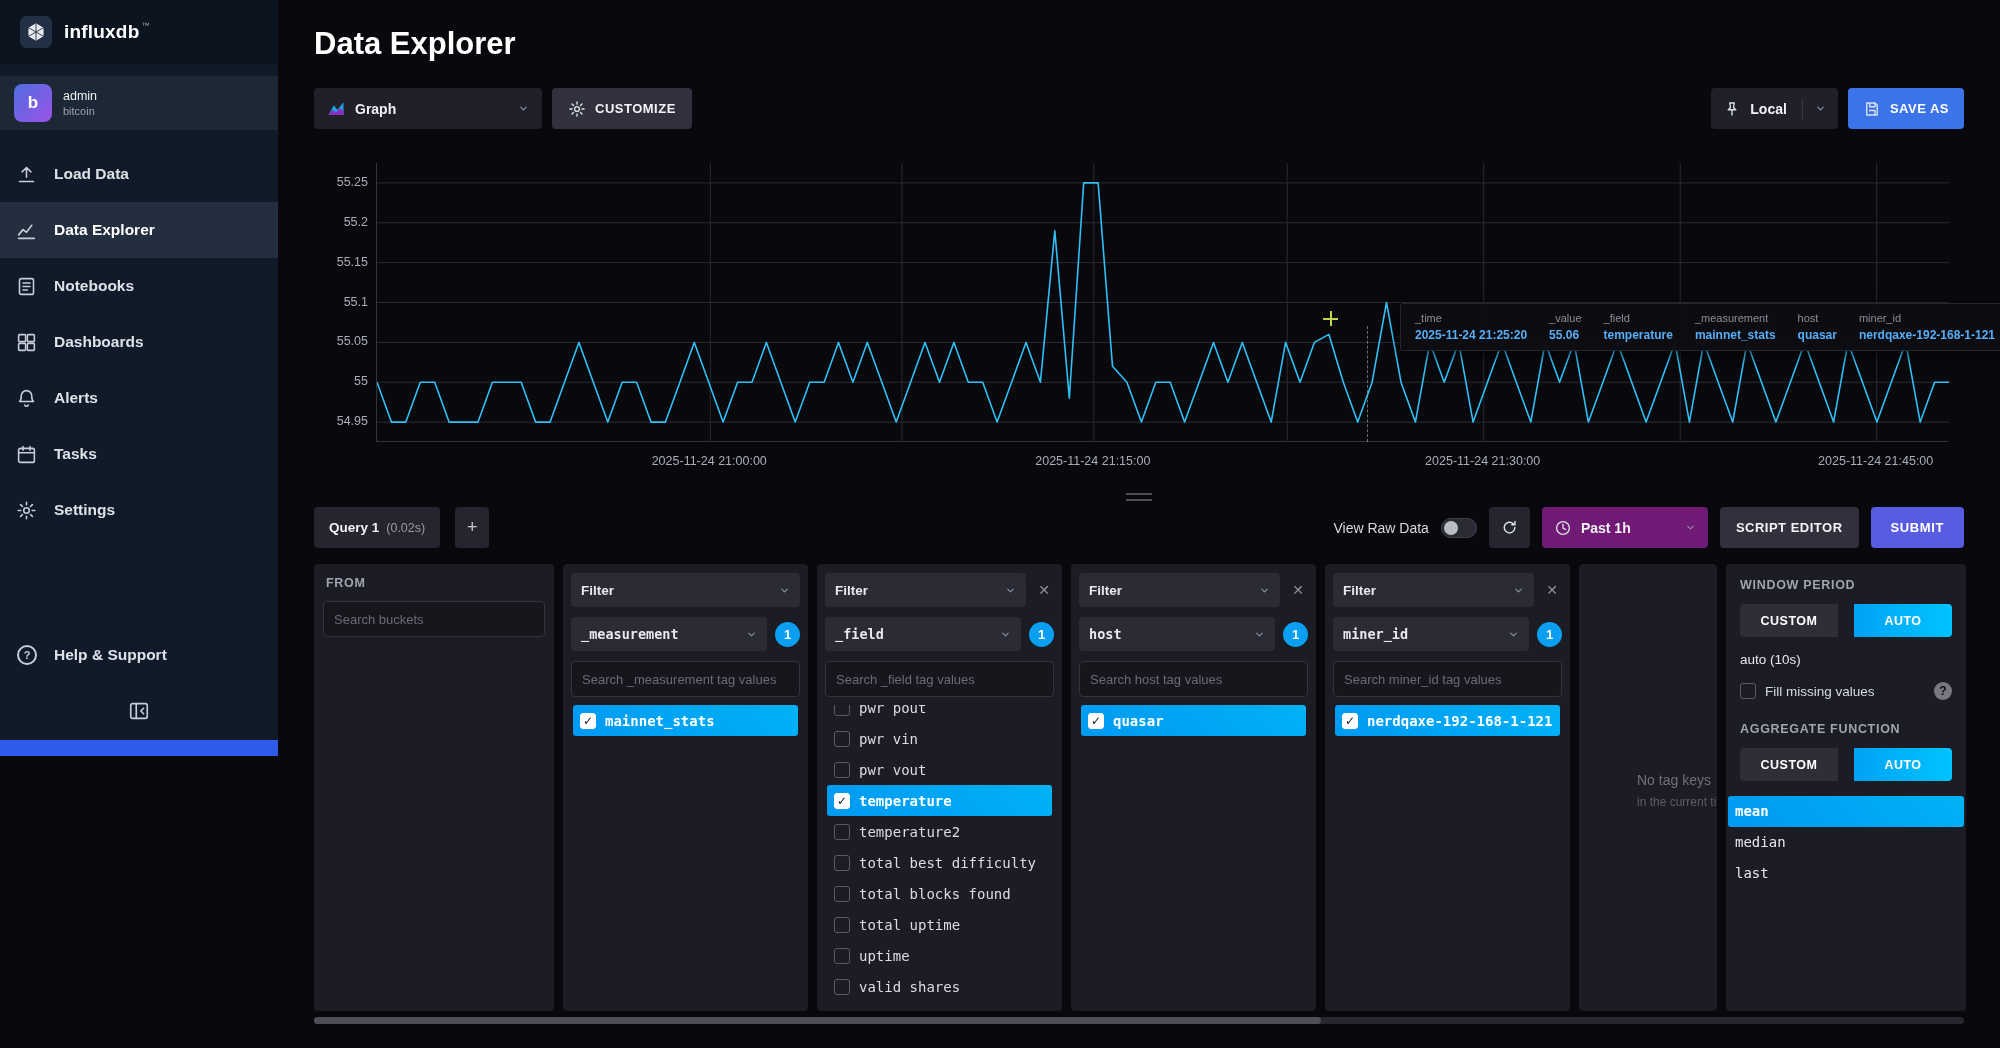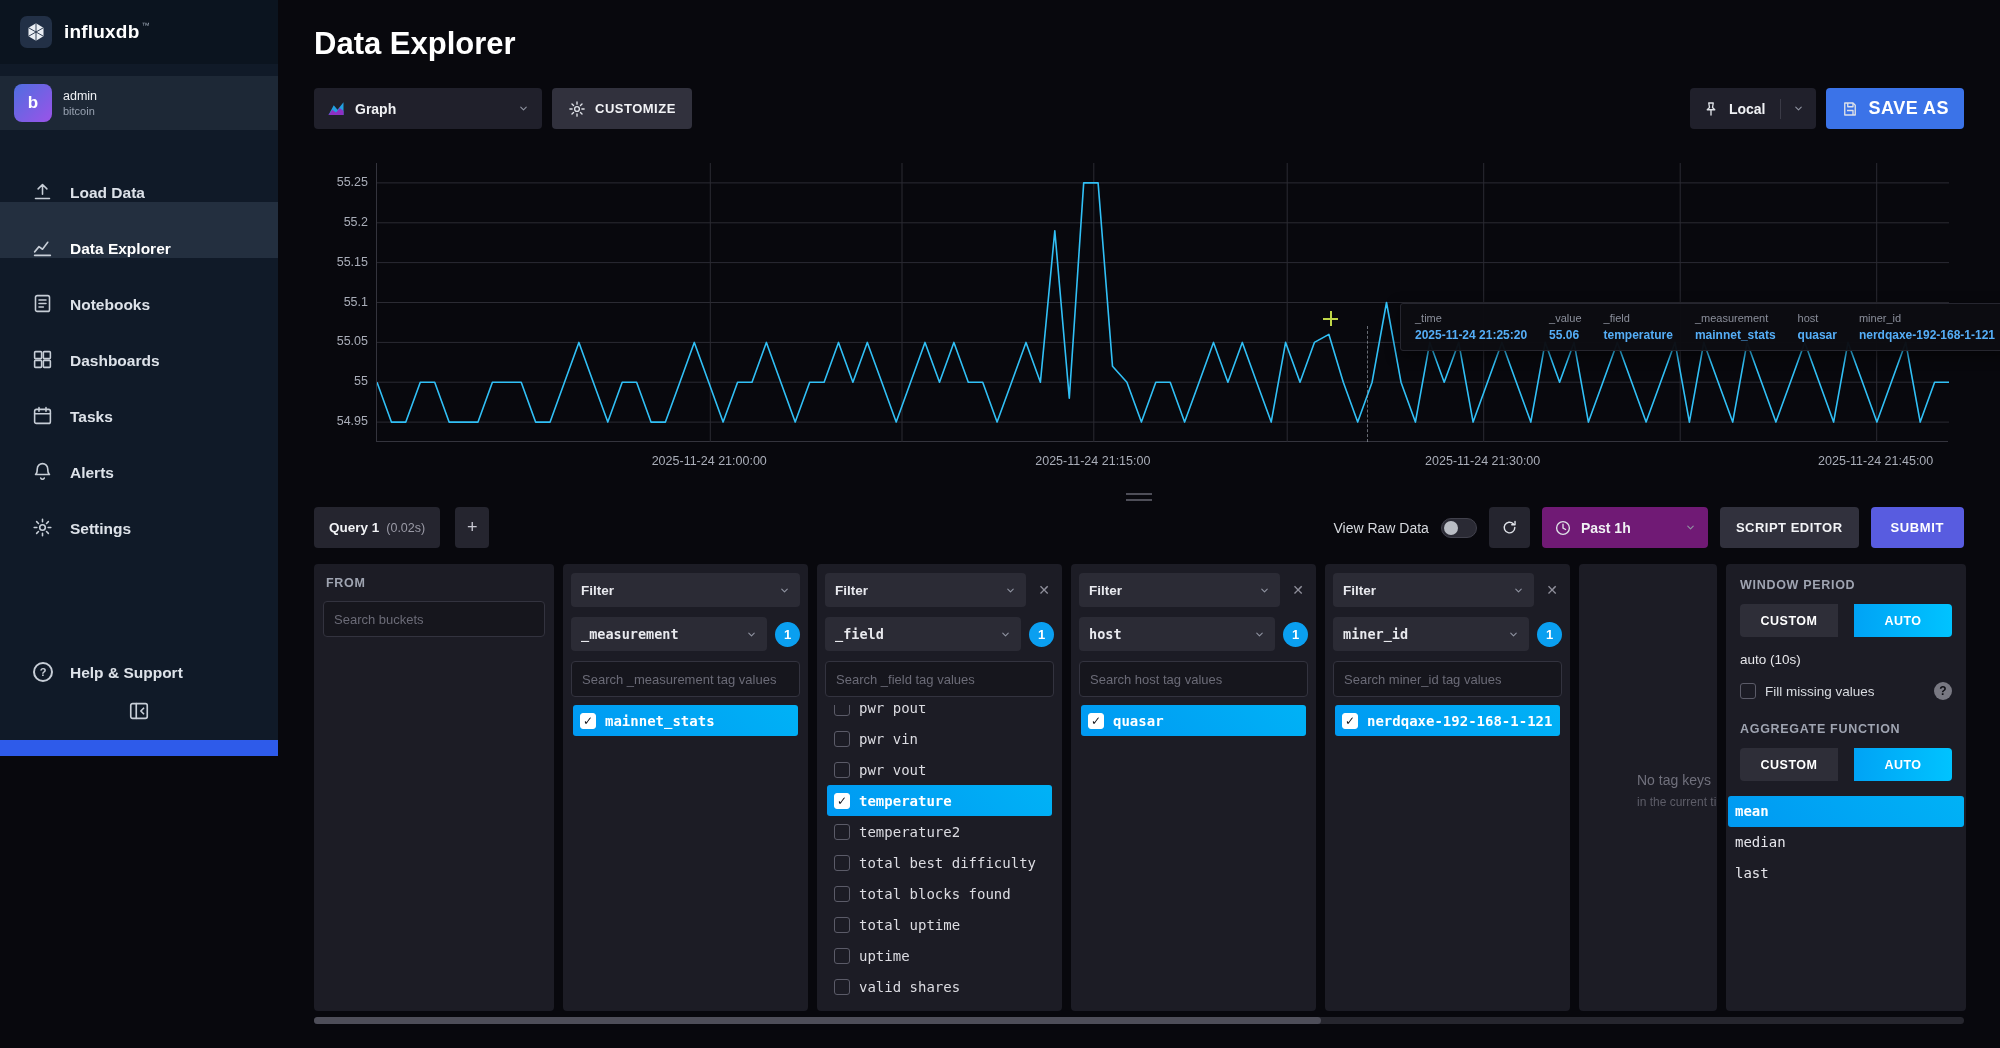--- a/index.html
+++ b/index.html
@@ -14,21 +14,21 @@
   .logo-row{height:64px;display:flex;align-items:center;gap:12px;padding:0 20px;background:#0b141f;cursor:pointer}
   .logo-badge{width:32px;height:32px;border-radius:7px;background:#223046;display:flex;align-items:center;justify-content:center;padding:5px}
   .logo-text{font-size:19px;font-weight:700;color:#fff;letter-spacing:.2px}
   .logo-tm{font-size:8px;color:#9aa4b2;vertical-align:top;margin-left:2px}
   .user-card{margin:12px 0 4px;background:#1d2836;height:54px;display:flex;align-items:center;gap:11px;padding:0 14px;cursor:pointer}
   .avatar{width:38px;height:38px;border-radius:8px;background:linear-gradient(135deg,#4f6ee0,#9b53e8);
     display:flex;align-items:center;justify-content:center;font-weight:700;font-size:17px;color:#fff}
   .user-name{font-size:12.5px;color:#eef0f3;line-height:15px}
   .user-org{font-size:11px;color:#97a1b0;line-height:14px}
   #nav{margin-top:12px}
-  .nav-item{height:56px;display:flex;align-items:flex-end;gap:17px;padding:0 32px;cursor:pointer;color:#dde2e9}
+  .nav-item{height:56px;display:flex;align-items:center;gap:17px;padding:0 16px;cursor:pointer;color:#dde2e9}
   .nav-item.active{background:#232f3f;color:#fff}
   .nav-item .icon{width:21px;height:21px;color:#c7ced7;flex:0 0 21px}
   .nav-label{font-size:15.5px;font-weight:600;white-space:nowrap}
   .sidebar-spacer{flex:1}
   .help-item{height:54px}
   .help-circle{width:20px;height:20px;border:2px solid #c7ced7;border-radius:50%;display:flex;align-items:center;justify-content:center;
     font-size:11px;font-weight:700;color:#c7ced7;flex:0 0 20px;margin-left:1px}
   .collapse-row{height:58px;display:flex;align-items:center;justify-content:center}
   .collapse-btn{width:22px;height:22px;color:#c7ced7;cursor:pointer}
   .blue-strip{height:16px;background:#2e5bea}
@@ -39,21 +39,21 @@
   .toolbar{display:flex;align-items:center;gap:10px}
   .tb-right{margin-left:auto;display:flex;align-items:center;gap:10px}
   .ctl{display:flex;align-items:center;height:41px;border-radius:4px;cursor:pointer;user-select:none}
   .ctl .icon{width:18px;height:18px;color:#dfe2e8}
   .caret-svg{width:11px;height:11px;color:#8f93a0;flex:0 0 11px}
   .tb-dd{background:#20202b;width:228px;padding:0 13px;gap:10px}
   .tb-dd .lbl{font-size:14px;font-weight:600;color:#f0f1f4;margin-right:auto}
   .btn-dim{background:#31313d;padding:0 16px;gap:9px;font-size:13px;font-weight:700;letter-spacing:.5px;color:#f2f3f6}
   .btn-local{background:#20202b;padding:0 12px;gap:9px;font-size:14px;font-weight:600;color:#f0f1f4}
   .btn-local .divider{width:1px;height:20px;background:#3a3a46;margin:0 3px 0 6px}
-  .btn-blue{background:#3b73e8;padding:0 15px;gap:9px;font-size:18px;font-weight:700;letter-spacing:.5px;color:#fff}
+  .btn-blue{background:#3b73e8;padding:0 15px;gap:9px;font-size:13px;font-weight:700;letter-spacing:.5px;color:#fff}
   .btn-indigo{background:#585ce0;padding:0 20px;font-size:13px;font-weight:700;letter-spacing:.6px;color:#fff}
 
   
   .chart-section{position:relative;height:340px;margin-top:22px}
   #ylabels{position:absolute;left:0;top:12px;width:54px;height:279px}
   .ytick{position:absolute;right:0;font-size:12.5px;color:#a9adb8;white-space:nowrap}
   .plot{position:absolute;left:62px;top:12px;width:1572px;height:279px;border-left:1px solid #34343d;border-bottom:1px solid #34343d}
   #xlabels{position:absolute;left:62px;top:303px;width:1572px;height:16px}
   .xtick{position:absolute;transform:translateX(-50%);font-size:12.5px;color:#a9adb8;white-space:nowrap}
   .hover-line{position:absolute;left:1053px;top:175px;height:116px;width:0;border-left:1px dashed #9aa0aa;opacity:.65}
@@ -194,34 +194,34 @@
             <rect x="13" y="3" width="8" height="8" rx="1"></rect>
             <rect x="3" y="13" width="8" height="8" rx="1"></rect>
             <rect x="13" y="13" width="8" height="8" rx="1"></rect>
           </svg>
         </span>
         <span class="nav-label">Dashboards</span>
       </div>
       <div class="nav-item">
         <span class="icon">
           <svg viewBox="0 0 24 24" fill="none" stroke="currentColor" stroke-width="1.8" stroke-linecap="round" stroke-linejoin="round">
+            <path d="M6 9a6 6 0 0 1 12 0c0 5 2 6.5 2 6.5H4S6 14 6 9z"></path>
+            <path d="M10 19.5a2.2 2.2 0 0 0 4 0"></path>
+          </svg>
+        </span>
+        <span class="nav-label">Alerts</span>
+      </div>
+      <div class="nav-item">
+        <span class="icon">
+          <svg viewBox="0 0 24 24" fill="none" stroke="currentColor" stroke-width="1.8" stroke-linecap="round" stroke-linejoin="round">
             <rect x="3" y="5" width="18" height="16" rx="2"></rect>
             <path d="M3 10h18M8 3v4M16 3v4"></path>
           </svg>
         </span>
         <span class="nav-label">Tasks</span>
-      </div>
-      <div class="nav-item">
-        <span class="icon">
-          <svg viewBox="0 0 24 24" fill="none" stroke="currentColor" stroke-width="1.8" stroke-linecap="round" stroke-linejoin="round">
-            <path d="M6 9a6 6 0 0 1 12 0c0 5 2 6.5 2 6.5H4S6 14 6 9z"></path>
-            <path d="M10 19.5a2.2 2.2 0 0 0 4 0"></path>
-          </svg>
-        </span>
-        <span class="nav-label">Alerts</span>
       </div>
       <div class="nav-item">
         <span class="icon">
           <svg viewBox="0 0 24 24" fill="none" stroke="currentColor" stroke-width="1.8" stroke-linecap="round" stroke-linejoin="round">
             <circle cx="12" cy="12" r="3.2"></circle>
             <path d="M12 2.5v3M12 18.5v3M2.5 12h3M18.5 12h3M5.3 5.3l2.1 2.1M16.6 16.6l2.1 2.1M18.7 5.3l-2.1 2.1M7.4 16.6l-2.1 2.1"></path>
           </svg>
         </span>
         <span class="nav-label">Settings</span>
       </div>

